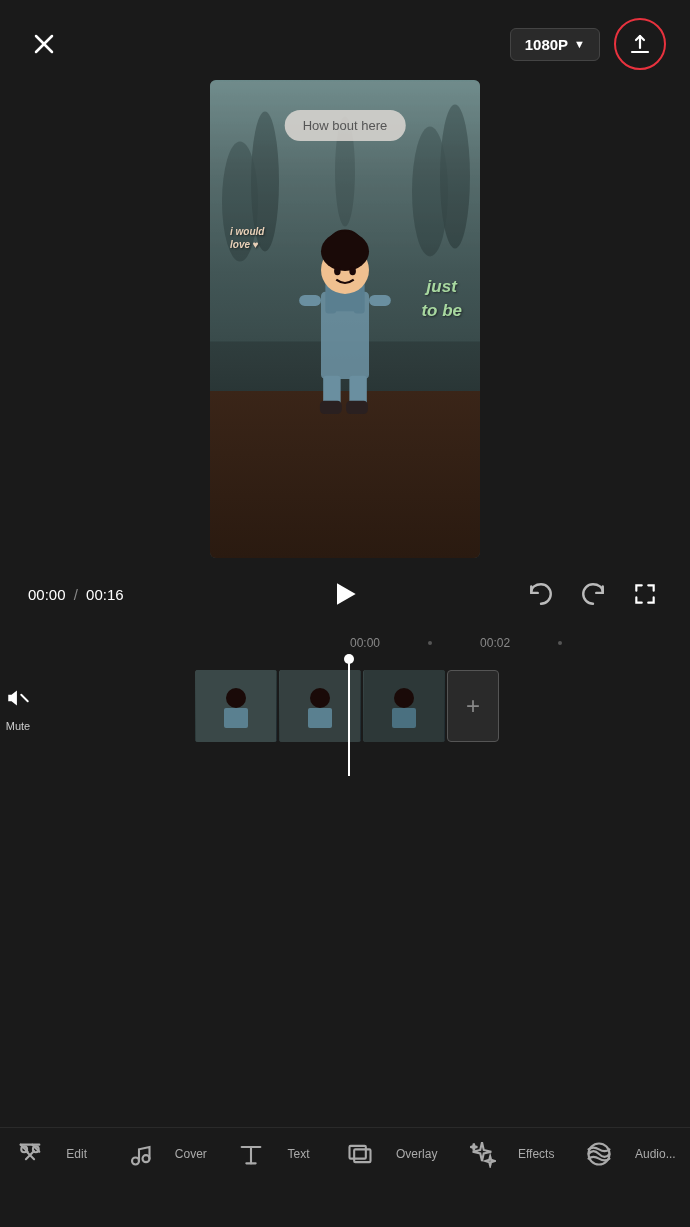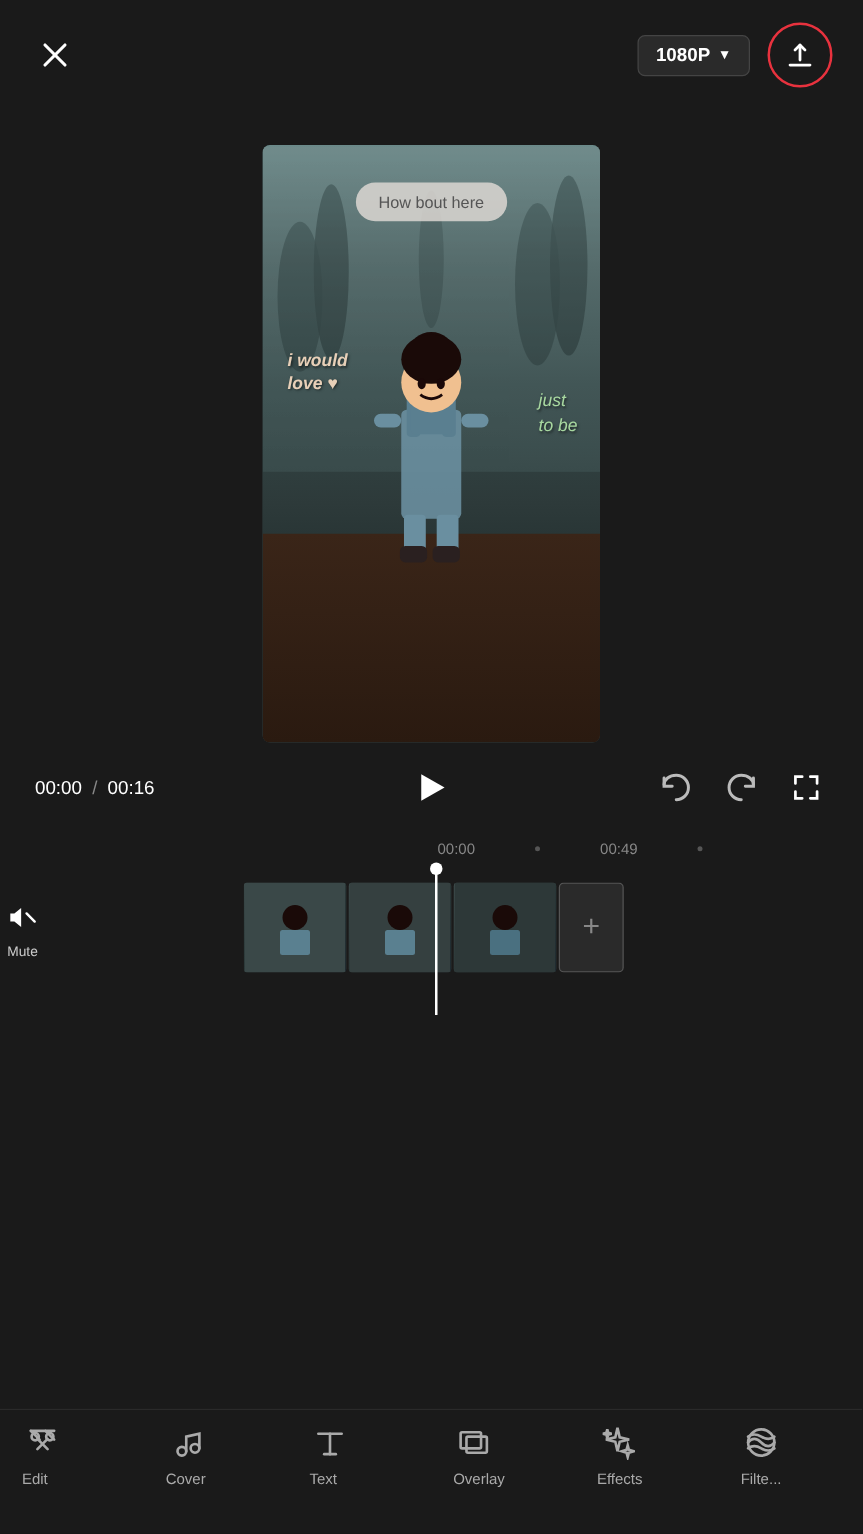--- a/index.html
+++ b/index.html
@@ -70,21 +70,20 @@
       margin: 0 auto;
       padding: 0 24px;
     }
     .video-preview {
       width: 270px;
       height: 478px;
       border-radius: 6px;
       overflow: hidden;
       position: relative;
       background: #2d3a3a;
-      margin-top: 36px;
     }
     .video-bg {
       width: 100%;
       height: 100%;
       background: linear-gradient(180deg, #6b8a8a 0%, #4a6060 20%, #354848 40%, #2d3a3a 60%, #1e2a2a 80%, #2a3030 100%);
       position: relative;
       overflow: hidden;
     }
     
     .video-text-1 {
@@ -95,39 +94,40 @@
       background: rgba(220,215,210,0.85);
       border-radius: 20px;
       padding: 8px 18px;
       color: #555;
       font-size: 13px;
       font-weight: 500;
       white-space: nowrap;
     }
     .video-text-2 {
       position: absolute;
-      top: 163px;
+      top: 145px;
       left: 20px;
       color: #e8d0b8;
-      font-size: 14px;
+      font-size: 10px;
       font-weight: 700;
       font-style: italic;
       line-height: 1.3;
       text-shadow: 1px 1px 2px rgba(0,0,0,0.5);
     }
     .video-text-3 {
       position: absolute;
       top: 195px;
       right: 18px;
       color: #a8d8a0;
-      font-size: 14px;
-      font-weight: 400;
+      font-size: 17px;
+      font-weight: 700;
       font-style: italic;
       line-height: 1.4;
       text-shadow: 1px 1px 2px rgba(0,0,0,0.5);
+      text-align: center;
     }
     
     .trees {
       position: absolute;
       top: 0;
       left: 0;
       width: 100%;
       height: 55%;
       opacity: 0.4;
     }
@@ -345,23 +345,23 @@
       height: 100px;
       background: #1a1a1a;
       display: flex;
       align-items: flex-start;
       justify-content: space-around;
       padding-top: 10px;
       border-top: 1px solid #2a2a2a;
     }
     .nav-item {
       display: flex;
-      flex-direction: column;
-      align-items: flex-start;
-      gap: 6px;
+      flex-direction: row;
+      align-items: center;
+      gap: 20px;
       cursor: pointer;
       min-width: 80px;
     }
     .nav-icon {
       width: 32px;
       height: 32px;
       display: flex;
       align-items: center;
       justify-content: center;
     }
@@ -496,21 +496,21 @@
         <polyline points="20,15 20,20 15,20"></polyline>
         <polyline points="9,20 4,20 4,15"></polyline>
       </svg>
     </div>
   </div>
 </div>
 
 <div class="timeline-ruler">
   <span>00:00</span>
   <span class="ruler-dot" style="margin:0 48px;"></span>
-  <span>00:49</span>
+  <span>00:02</span>
   <span class="ruler-dot" style="margin:0 48px;"></span>
 </div>
 
 <div class="timeline-area">
   <div class="timeline-tracks">
 
     <div class="playhead">
       <div class="playhead-top"></div>
     </div>
 
@@ -629,16 +629,16 @@
 
   <div class="nav-item">
     <div class="nav-icon">
       <svg viewBox="0 0 24 24" width="28" height="28" fill="none" stroke="#aaa" stroke-width="1.8" stroke-linecap="round">
         <circle cx="12" cy="12" r="9"></circle>
         <path d="M3 12 Q7 7 12 12 Q17 17 21 12"></path>
         <path d="M3 8 Q7 5 12 8 Q17 11 21 8"></path>
         <path d="M3 16 Q7 13 12 16 Q17 19 21 16"></path>
       </svg>
     </div>
-    <span class="nav-label">Filte...</span>
+    <span class="nav-label">Audio...</span>
   </div>
 
 </div>
 
 </body></html>

